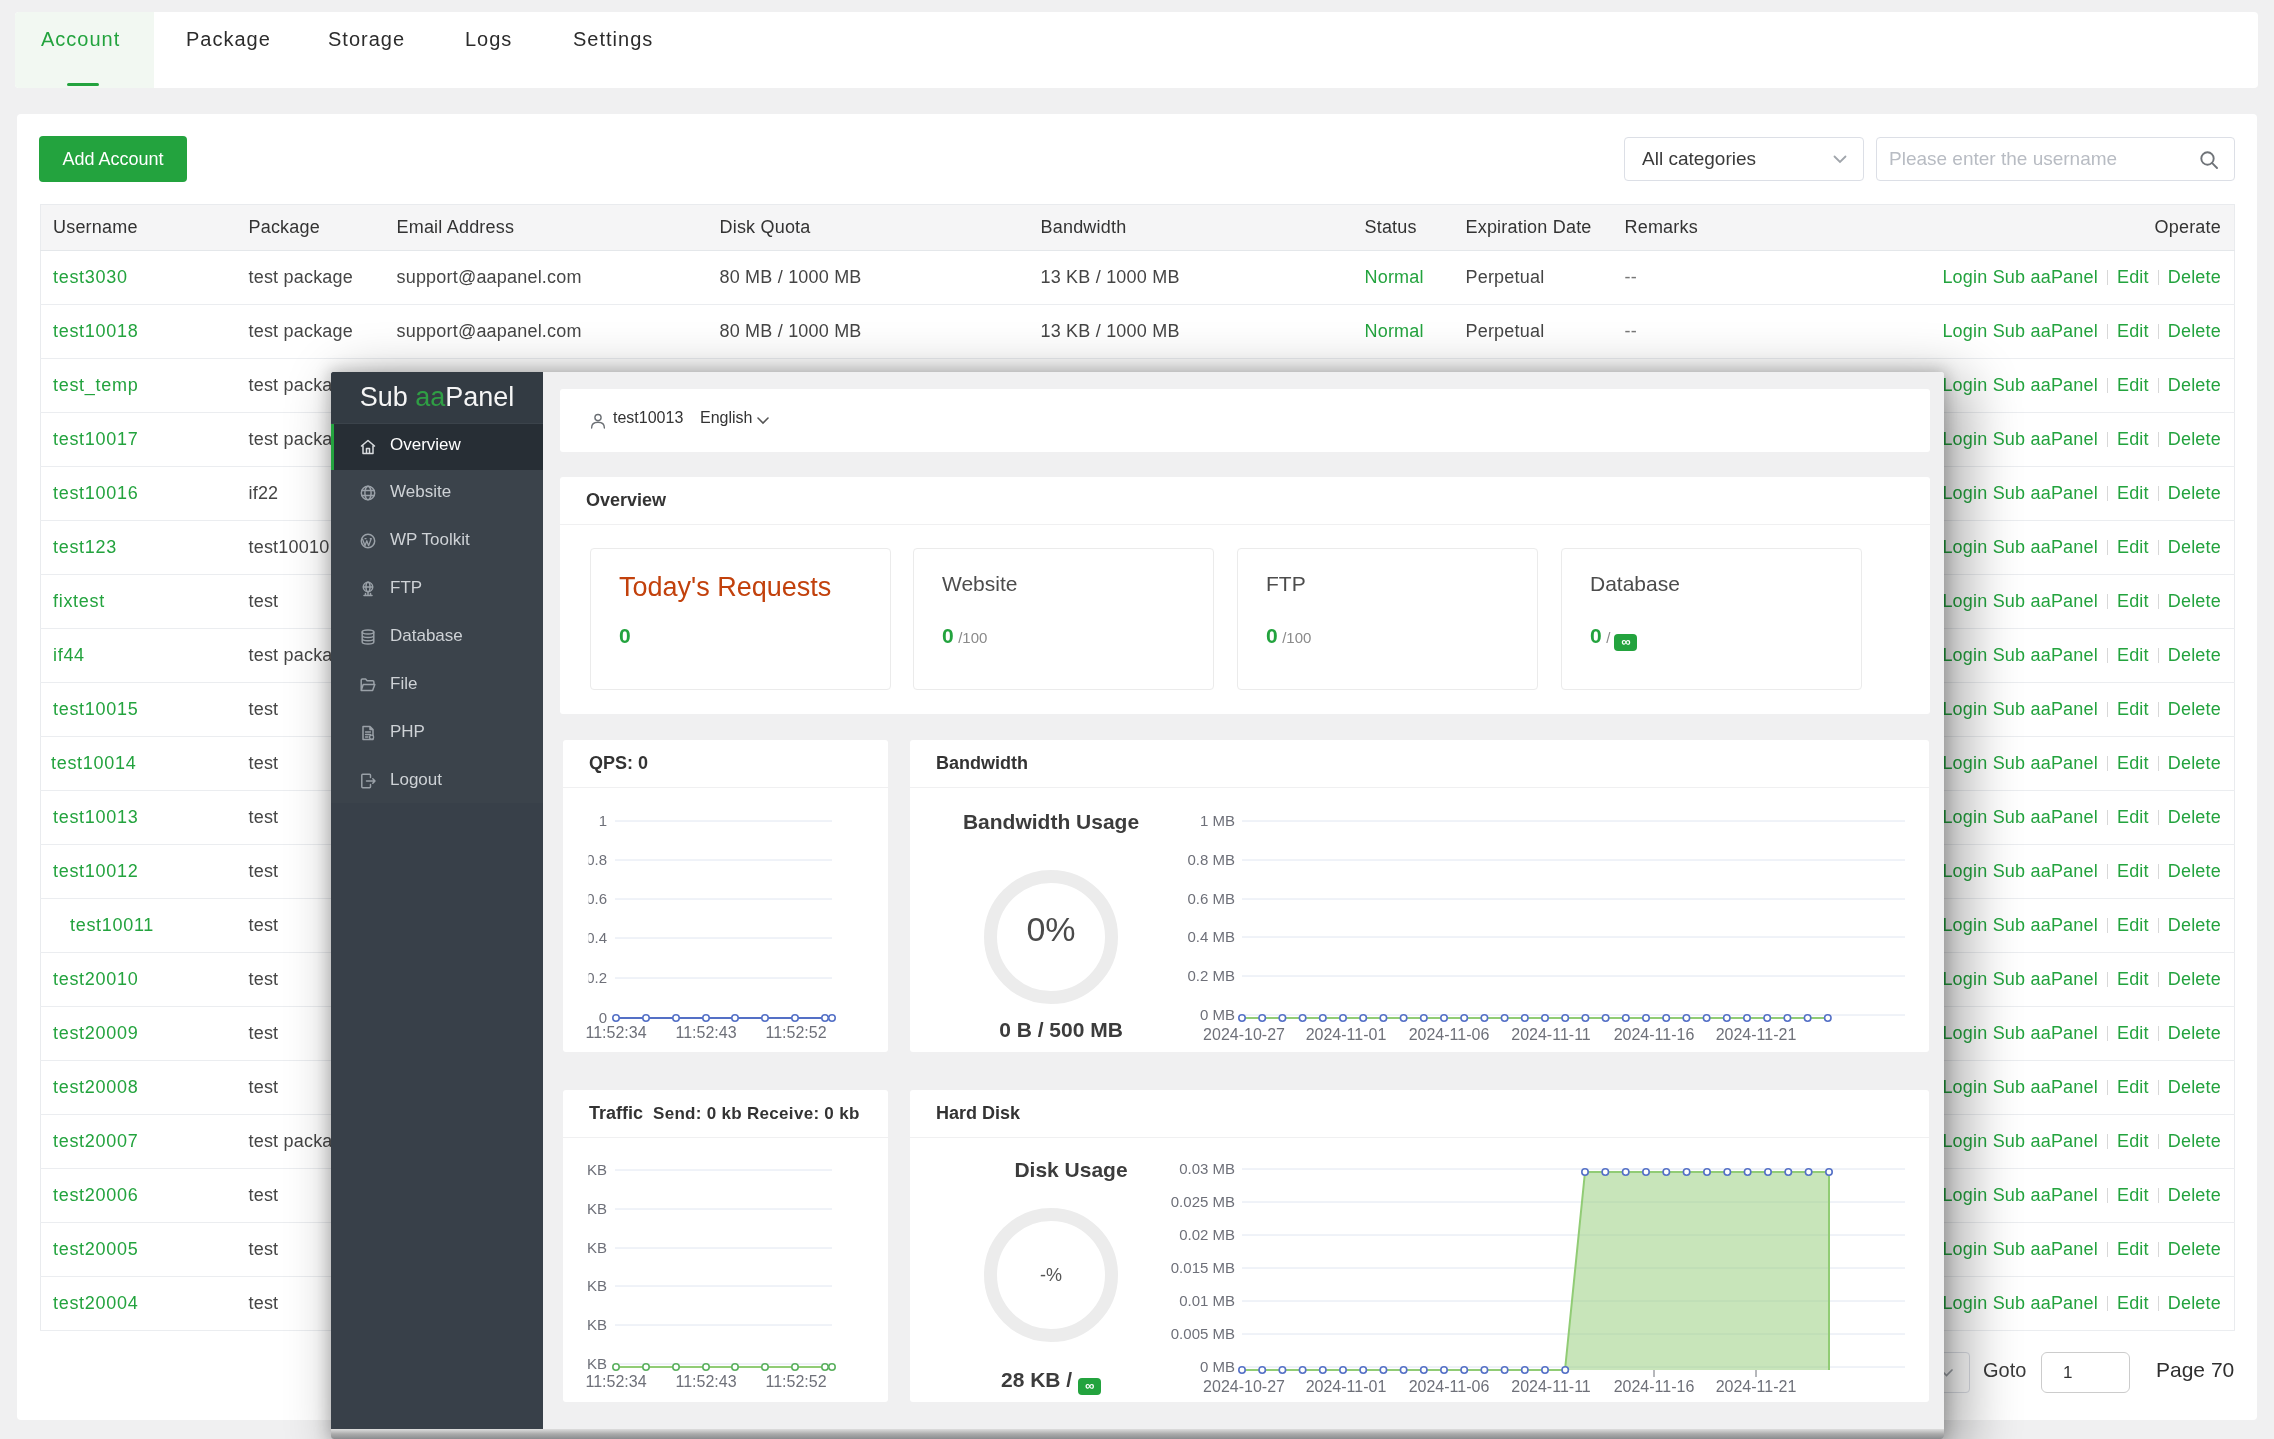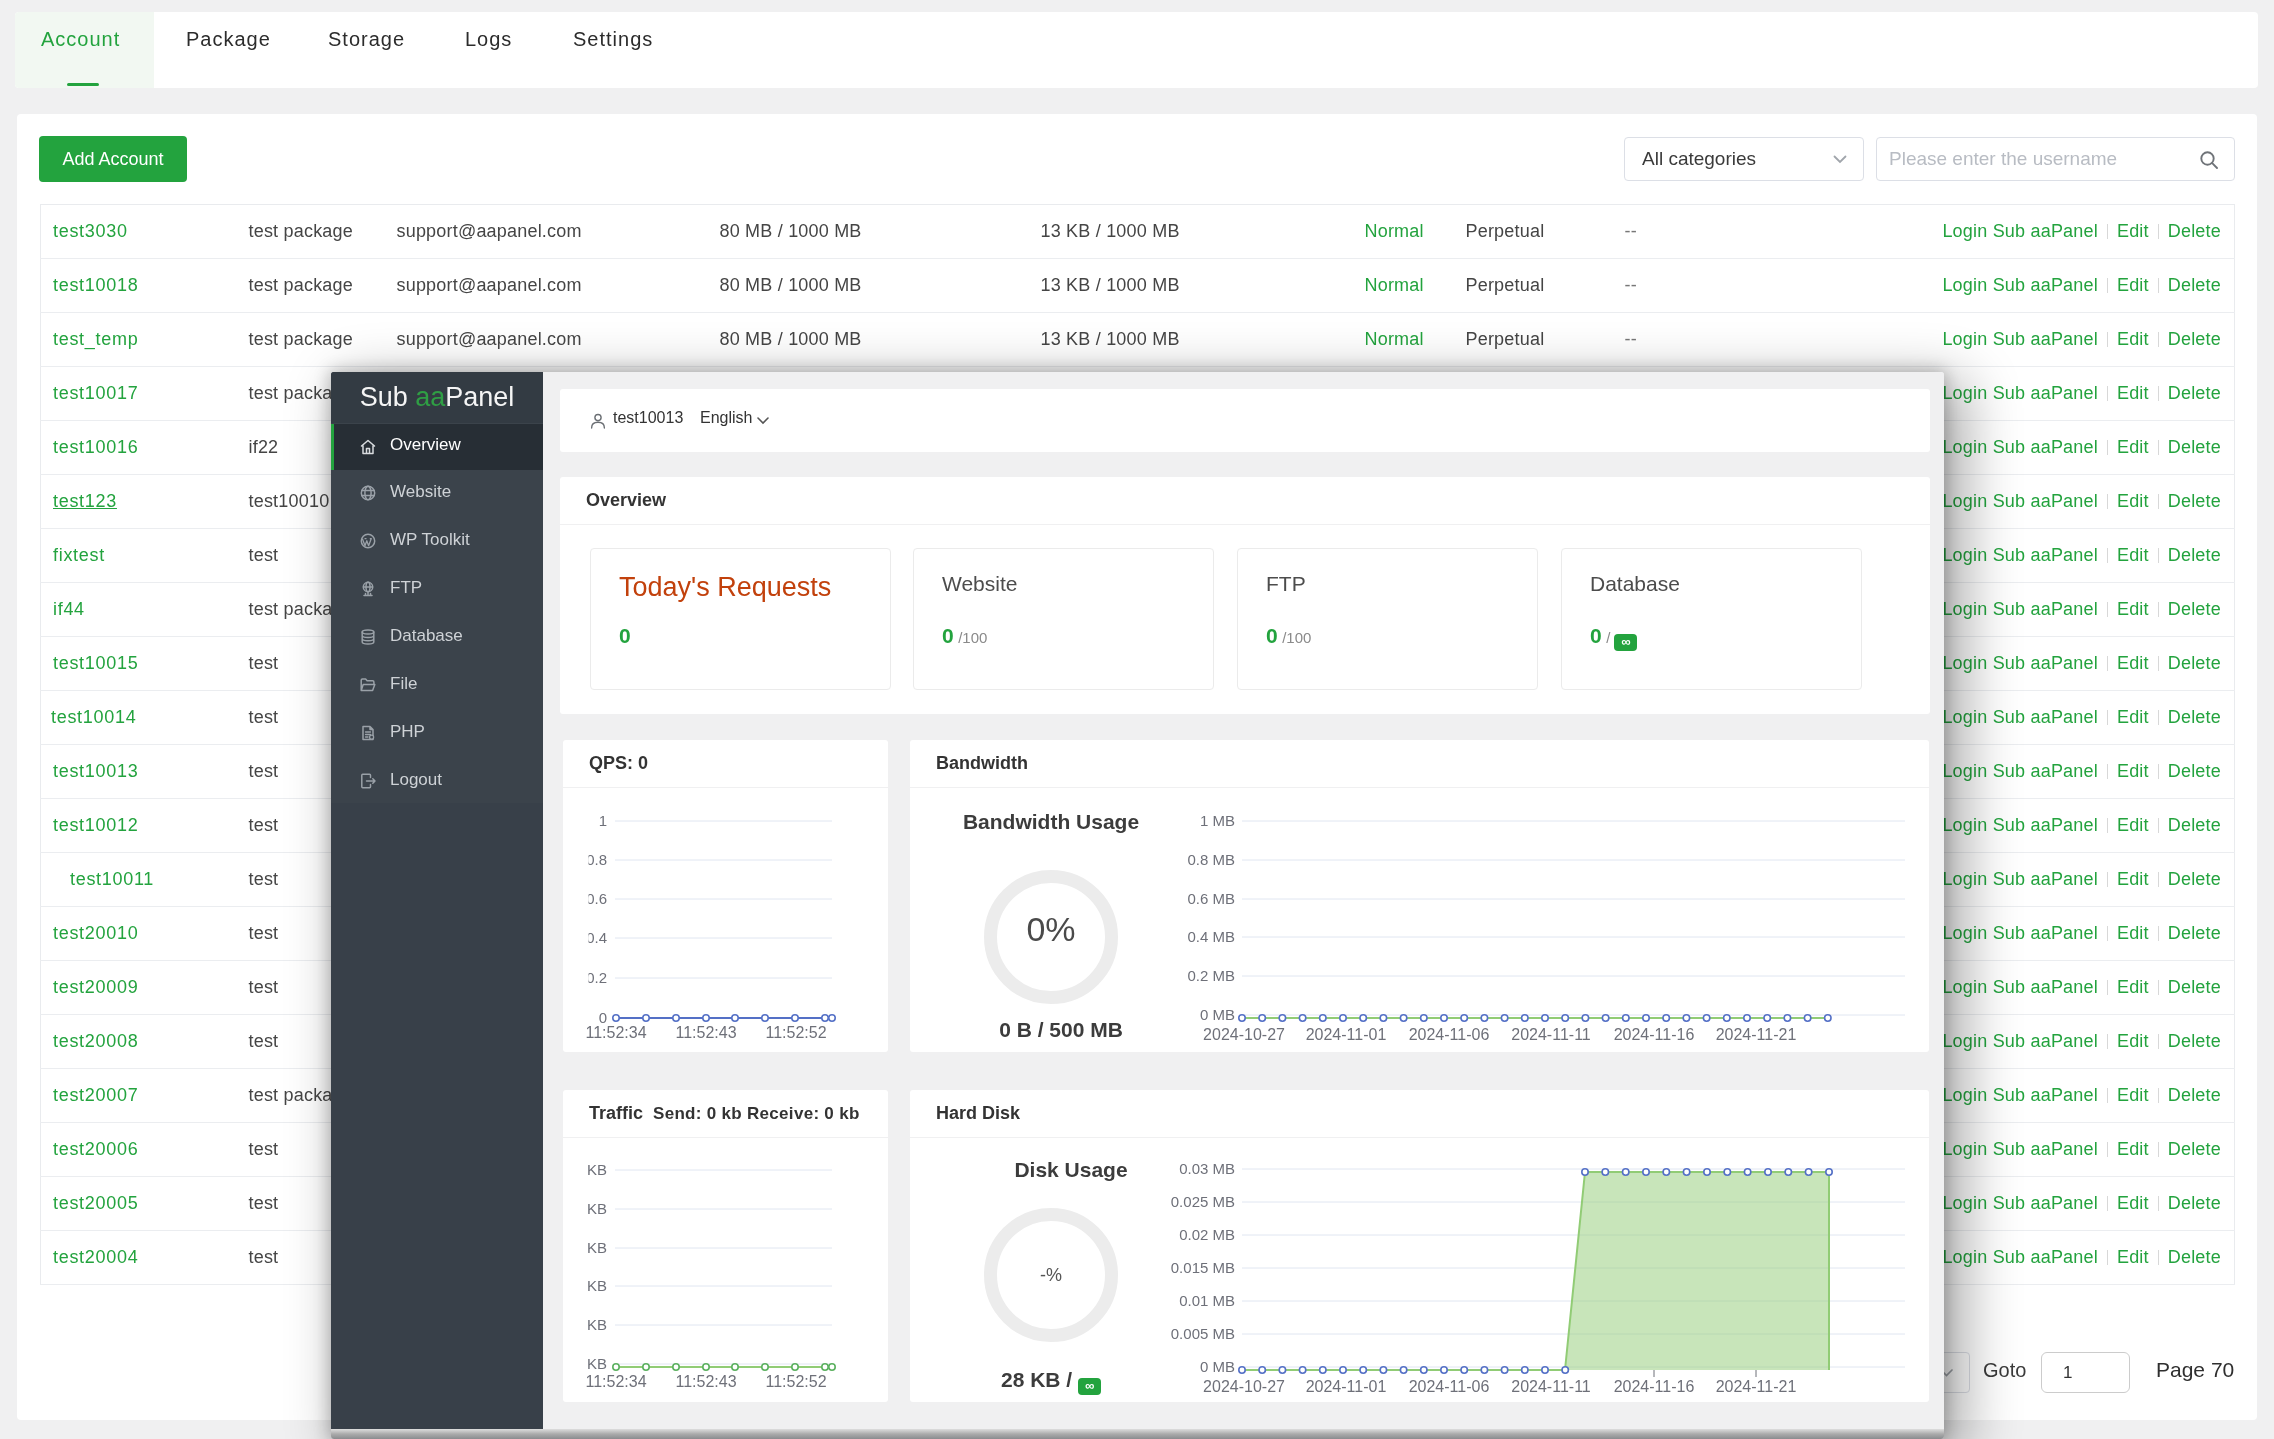--- a/index.html
+++ b/index.html
@@ -74,20 +74,31 @@
         <col style="width:148px">
         <col style="width:323px">
         <col style="width:321px">
         <col style="width:324px">
         <col style="width:101px">
         <col style="width:159px">
         <col style="width:200px">
         <col>
       </colgroup>
 <tbody>
+        <tr>
+          <th>Username</th>
+          <th>Package</th>
+          <th>Email Address</th>
+          <th>Disk Quota</th>
+          <th>Bandwidth</th>
+          <th>Status</th>
+          <th>Expiration Date</th>
+          <th>Remarks</th>
+          <th class="op">Operate</th>
+        </tr>
 <tr>
 <td class="g" style="letter-spacing:0.7px;">test3030</td>
           <td>test package</td>
           <td>support@aapanel.com</td>
 <td>80 MB / 1000 MB</td>
           <td>13 KB / 1000 MB</td>
 <td class="g">Normal</td>
           <td>Perpetual</td>
           <td class="dim">--</td>
 <td class="op"><span class="g">Login Sub aaPanel</span><span class="sep"></span><span class="g">Edit</span><span class="sep"></span><span class="g">Delete</span></td>
@@ -130,21 +141,21 @@
           <td>if22</td>
           <td>support@aapanel.com</td>
 <td>80 MB / 1000 MB</td>
           <td>13 KB / 1000 MB</td>
 <td class="g">Normal</td>
           <td>Perpetual</td>
           <td class="dim">--</td>
 <td class="op"><span class="g">Login Sub aaPanel</span><span class="sep"></span><span class="g">Edit</span><span class="sep"></span><span class="g">Delete</span></td>
 </tr>
 <tr>
-<td class="g" style="letter-spacing:0.7px;text-decoration:underline;">test123</td>
+<td class="g" style="letter-spacing:0.7px;">test123</td>
           <td>test10010</td>
           <td>support@aapanel.com</td>
 <td>80 MB / 1000 MB</td>
           <td>13 KB / 1000 MB</td>
 <td class="g">Normal</td>
           <td>Perpetual</td>
           <td class="dim">--</td>
 <td class="op"><span class="g">Login Sub aaPanel</span><span class="sep"></span><span class="g">Edit</span><span class="sep"></span><span class="g">Delete</span></td>
 </tr>
 <tr>

